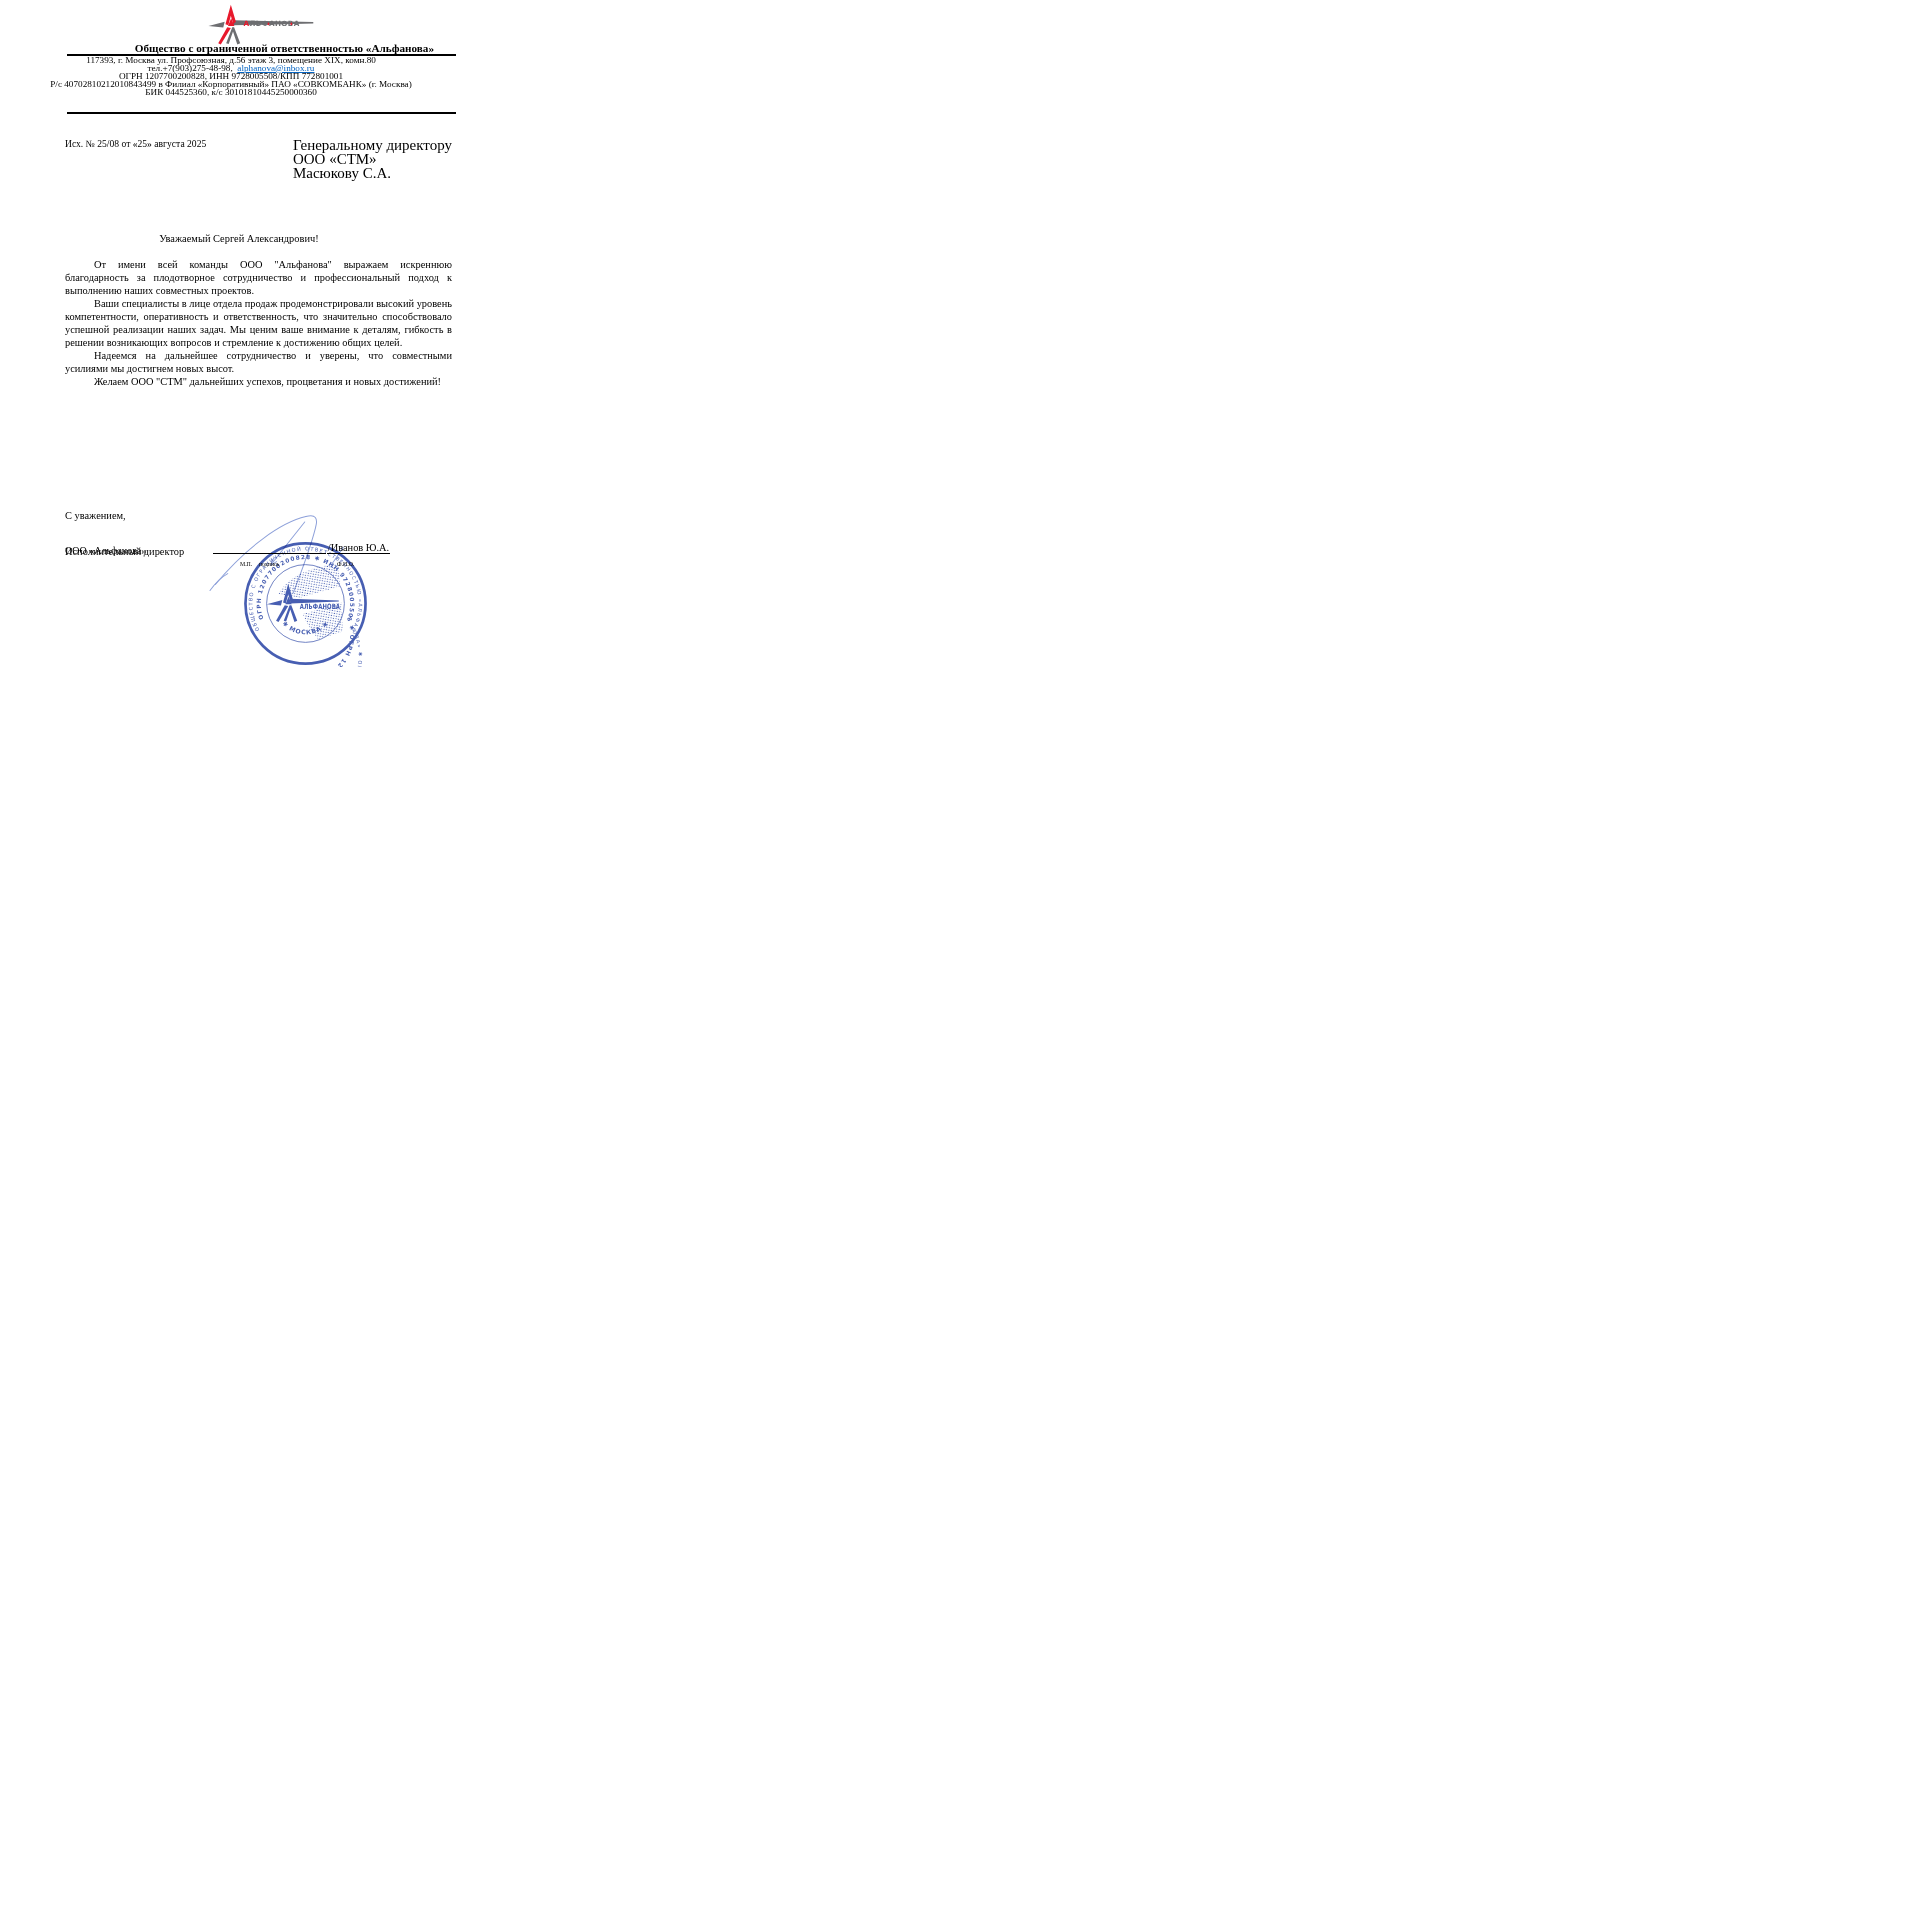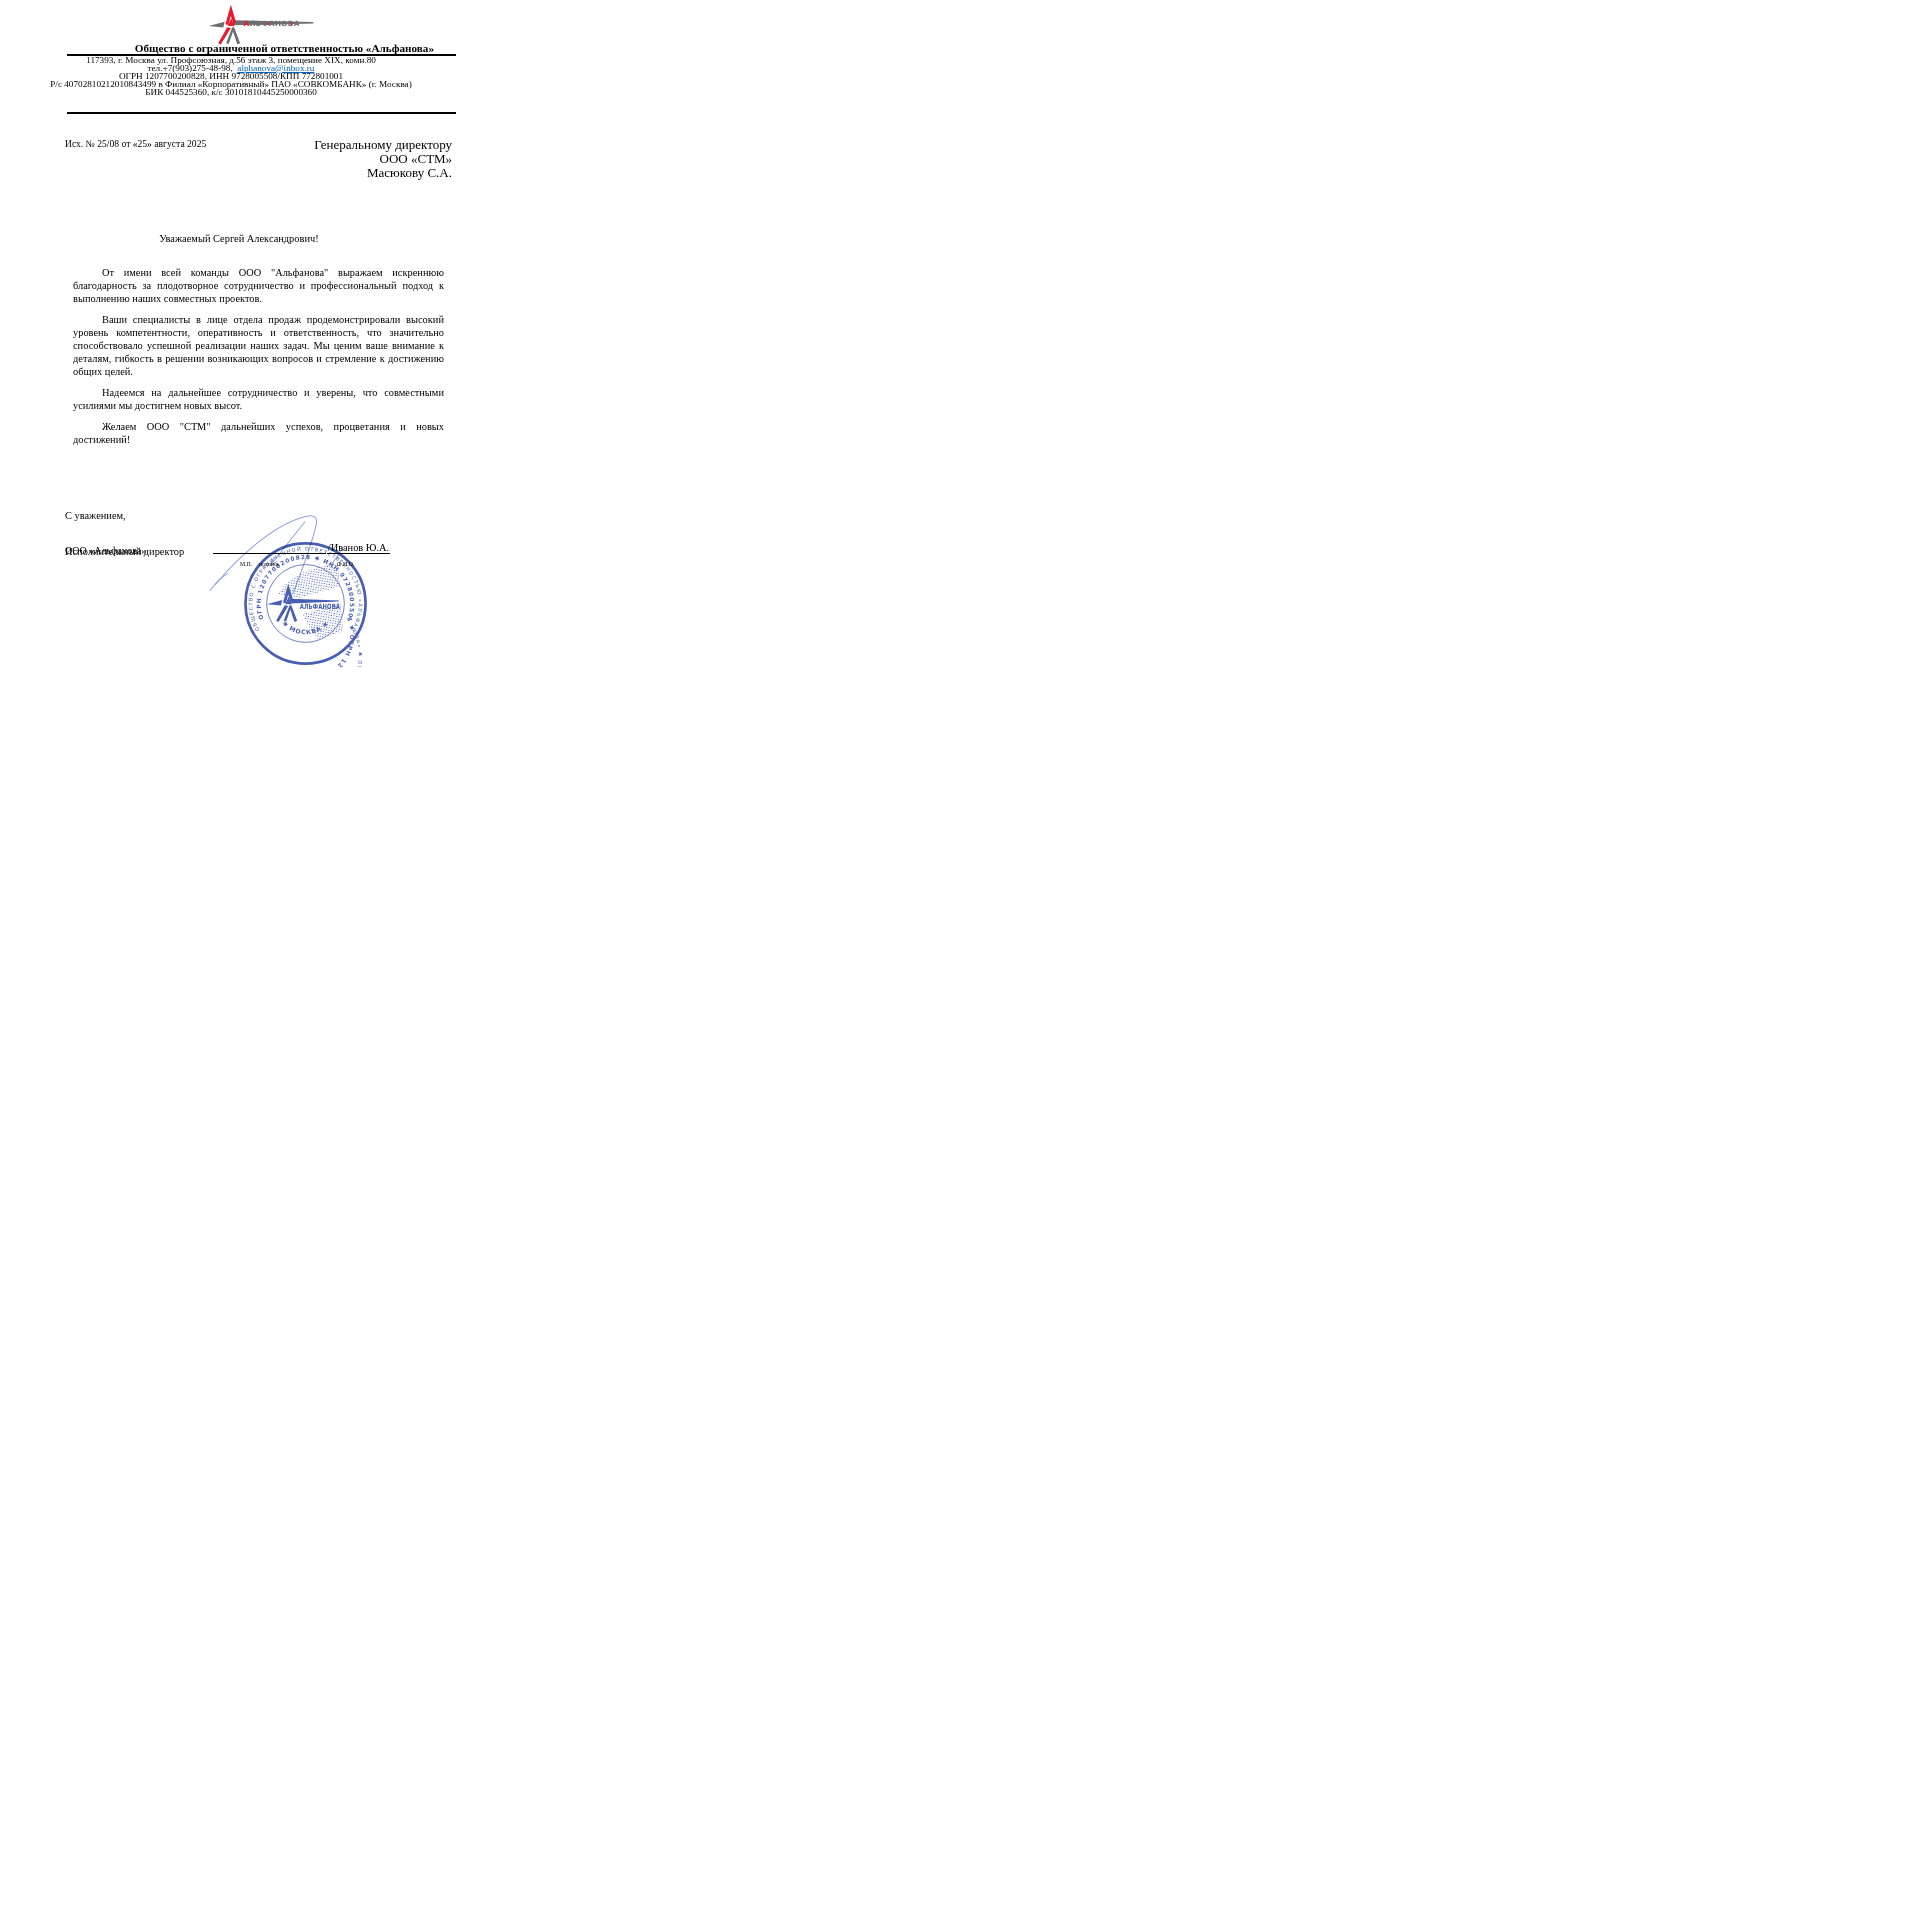--- a/index.html
+++ b/index.html
@@ -17,30 +17,30 @@
   .bar-top{top:54px;}
   .bar-bottom{top:112px;}
   .address{
     position:absolute;left:17px;width:428px;top:57px;text-align:center;
     font-size:9.2px;line-height:7.9px;white-space:nowrap;
   }
   .address a{color:#0563c1;text-decoration:underline;}
   
   .ref{position:absolute;left:65px;top:138px;font-size:9.6px;}
   .recipient{
-    position:absolute;right:26px;top:138px;text-align:right;
-    font-size:13px;line-height:14px;
+    position:absolute;right:26px;top:138px;
+    font-size:15px;line-height:14px;
   }
   
   .salutation{position:absolute;left:44px;width:390px;top:233px;text-align:center;font-size:10.4px;}
   .body-text{
     position:absolute;left:65px;width:387px;top:258px;
     font-size:10.4px;line-height:13px;text-align:justify;
   }
-  .body-text p{margin:8px;text-indent:29px;}
+  .body-text p{margin:0;text-indent:29px;}
   
   .regards{position:absolute;left:65px;top:510px;font-size:10.4px;}
   .position-line{position:absolute;left:65px;top:532px;font-size:10.4px;margin-top:14px;}
   .company-line{position:absolute;left:65px;top:545px;font-size:10px;}
   .sig-rule{position:absolute;left:213px;top:553px;width:113px;border-bottom:1.5px solid #000;height:0;}
   .sig-name{
     position:absolute;left:327px;top:542px;font-size:10.4px;
     border-bottom:1.5px solid #000;padding:0 0.8px 0.4px 0.8px;
   }
   .lbl{position:absolute;top:561px;font-size:5.8px;}

